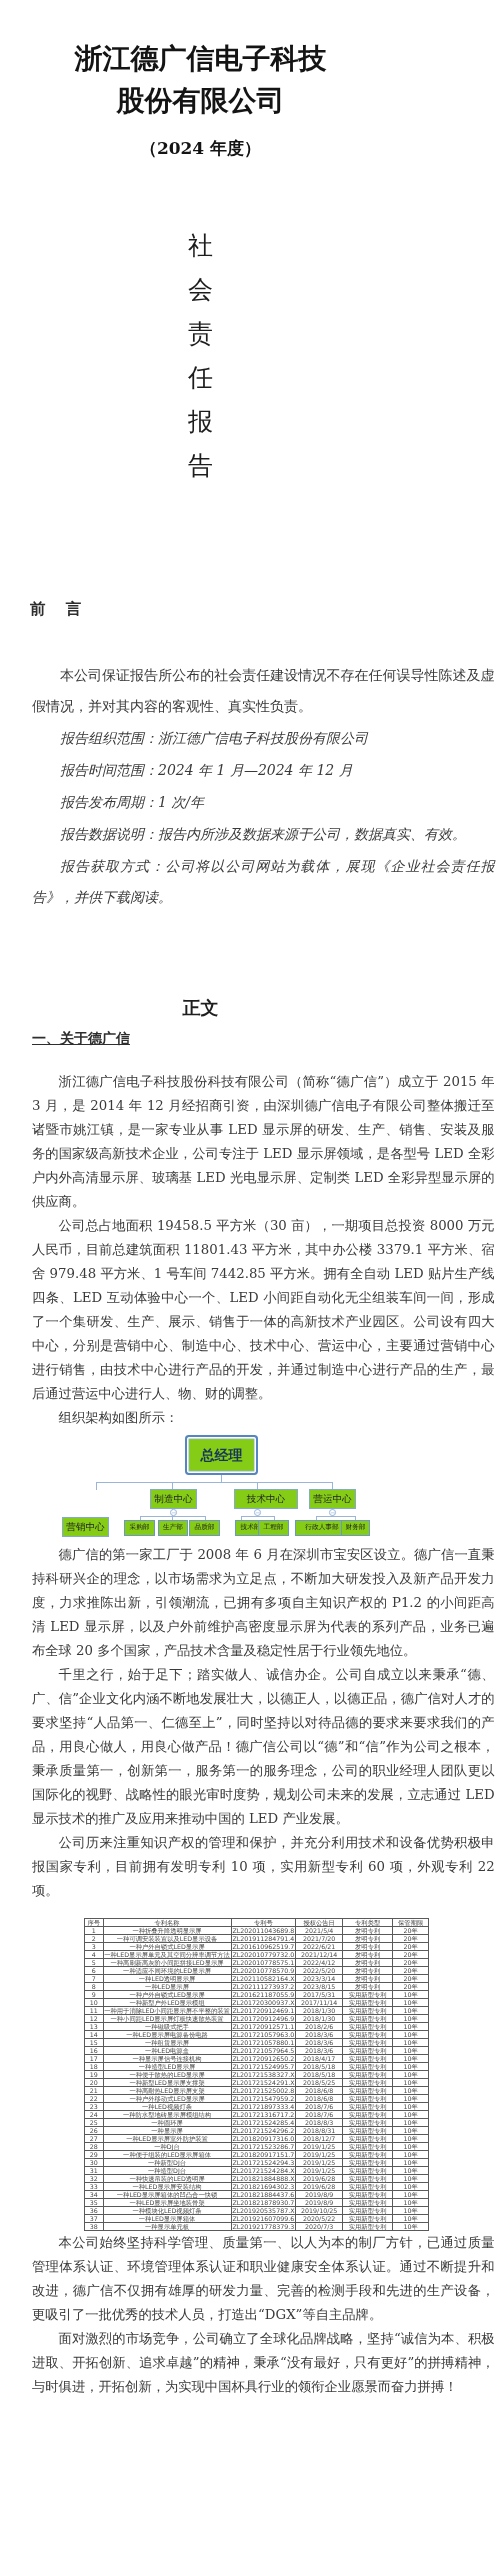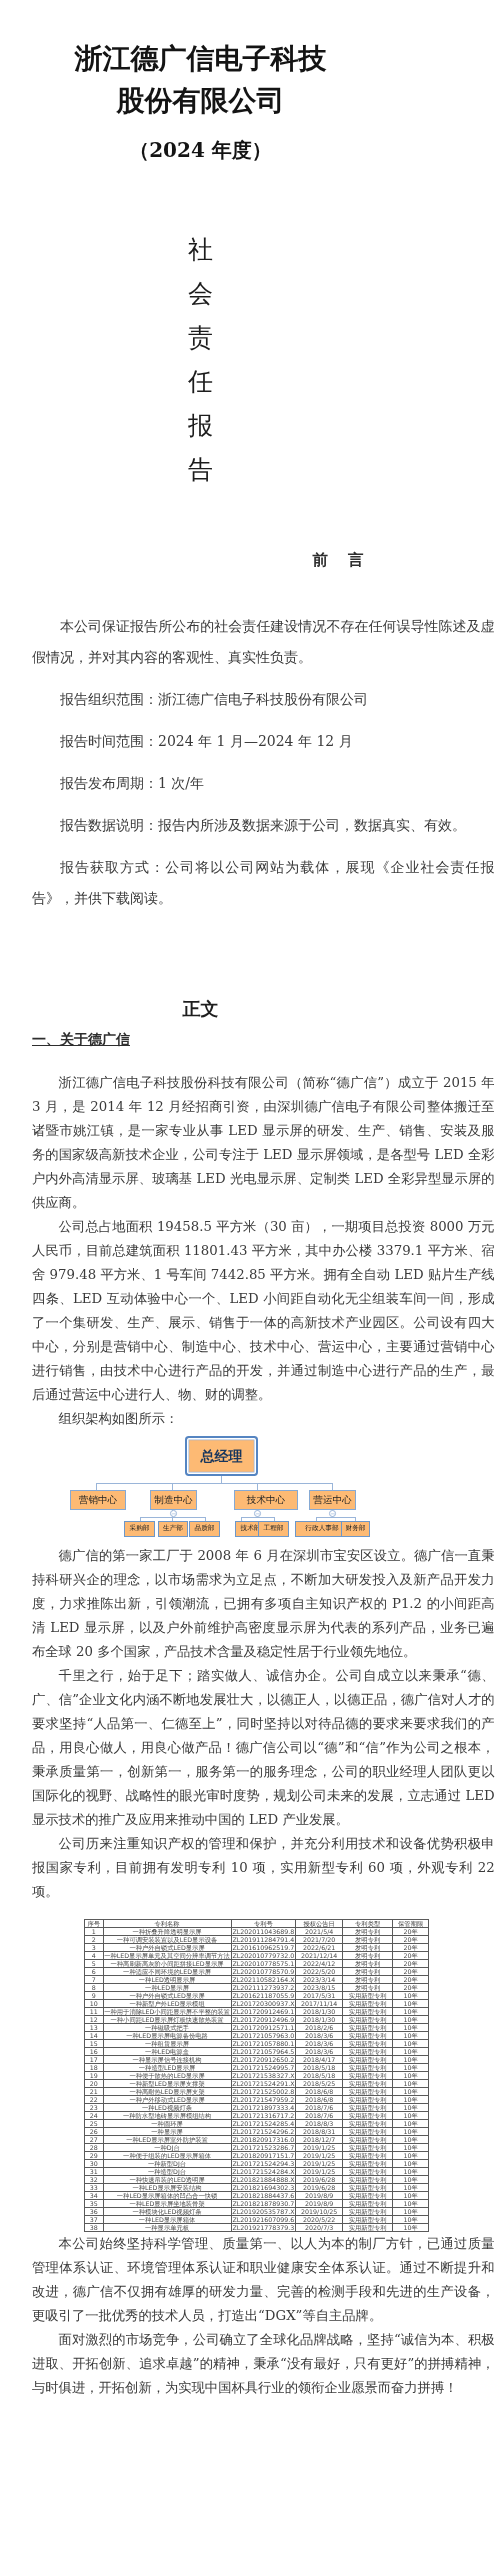--- a/index.html
+++ b/index.html
@@ -3,39 +3,39 @@
 <meta charset="utf-8">
 <style>
   html,body { margin:0; padding:0; background:#ffffff; }
   .page {
     position:relative; width:505px; height:2576px; margin:0 auto;
     background:#ffffff; overflow:hidden;
     font-family:"DejaVu Serif","Liberation Serif",serif; color:#3a3a3a;
   }
   .center-col { width:341px; margin-left:30px; text-align:center; }
   .title { padding-top:38px; font-size:28px; font-weight:bold; line-height:42px; color:#141414; }
-  .year  { font-size:20px; font-weight:bold; margin-top:15px; color:#141414; }
+  .year  { font-size:17px; font-weight:bold; margin-top:15px; color:#141414; }
   .vertical-title { margin-top:64px; font-size:25px; line-height:44px; color:#1c1c1c; }
   .fore-head {
-    width:341px; margin-left:30px; text-align:right; margin-top:58px;
+    width:341px; margin-left:30px; text-align:left; margin-top:111px;
     font-size:15.5px; font-weight:bold; letter-spacing:7.4px; color:#2e2e2e;
   }
   .fw { margin:0; padding:0 10.4px 0 32px; font-size:14px; line-height:31px; text-align:justify; }
   .fw.first { margin-top:40px; }
-  .fw-item { margin-top:11px; }
+  .fw-item { margin-top:1px;font-style:italic; }
   .ind { text-indent:2em; }
   .main-head { width:341px; margin-left:30px; text-align:center; font-size:18px; font-weight:bold; margin-top:83px; color:#1e1e1e; }
   .sec-head  { margin:10.4px 0 0 32px; font-size:14px; font-weight:bold; color:#2e2e2e;text-decoration:underline; }
   .body { margin:0 10.4px 0 32px; font-size:13.3px; line-height:24px; text-align:justify; }
   .body.gap { margin-top:22px; }
 
   
   .orgchart { position:relative; height:110px; margin-top:3px;
               font-family:"DejaVu Sans","Liberation Sans",sans-serif; }
-  .ob { position:absolute; background:#fdba74; box-sizing:border-box; text-align:center; color:#222; }
+  .ob { position:absolute; background:#84cc16; box-sizing:border-box; text-align:center; color:#222; }
   .ob-root {
     left:185px; top:1.5px; width:73px; height:40px;
     border:2.2px solid #5585c2; border-radius:3.7px;
     box-shadow: inset 0 0 0 1.5px #ffffff, inset 0 0 0 2.2px #9ab5d9;
     font-size:14px; font-weight:bold; line-height:36px; color:#17365d;
   }
   .ob-l1 { top:56px; width:47px; height:20px; border:0.7px solid #85a9d4; font-size:9.6px; line-height:18.5px; }
   .ob-l2 { top:87px; height:15.5px; border:1.5px solid #6d97c9; font-size:6.7px; line-height:12.6px; }
   .cline { position:absolute; background:#9ab5d9; }
   .minus {
@@ -113,21 +113,21 @@
     <div class="cline" style="left:332px; top:76px; width:0.7px; height:6.7px;"></div>
     <div class="cline" style="left:316px; top:83px; width:39px; height:0.7px;"></div>
     <div class="cline" style="left:316px; top:83px; width:0.7px; height:4.4px;"></div>
     <div class="cline" style="left:355px; top:83px; width:0.7px; height:4.4px;"></div>
 
     <div class="minus" style="left:170px; top:76px;">−</div>
     <div class="minus" style="left:254px; top:76px;">−</div>
     <div class="minus" style="left:329px; top:76px;">−</div>
 
     <div class="ob ob-root">总经理</div>
-    <div class="ob ob-l1" style="left:70px;  width:56px;">营销中心</div>
+    <div class="ob ob-l1" style="left:62px;  width:47px;margin-top:28px;">营销中心</div>
     <div class="ob ob-l1" style="left:150px; width:47px;">制造中心</div>
     <div class="ob ob-l1" style="left:234px; width:64px;">技术中心</div>
     <div class="ob ob-l1" style="left:309px; width:47px;">营运中心</div>
     <div class="ob ob-l2" style="left:124px; width:31px;">采购部</div>
     <div class="ob ob-l2" style="left:158px; width:30px;">生产部</div>
     <div class="ob ob-l2" style="left:189px; width:31px;">品质部</div>
     <div class="ob ob-l2" style="left:235px; width:31px;">技术部</div>
     <div class="ob ob-l2" style="left:258px; width:31px;">工程部</div>
     <div class="ob ob-l2" style="left:295px; width:54px;">行政人事部</div>
     <div class="ob ob-l2" style="left:341px; width:29px;">财务部</div>

